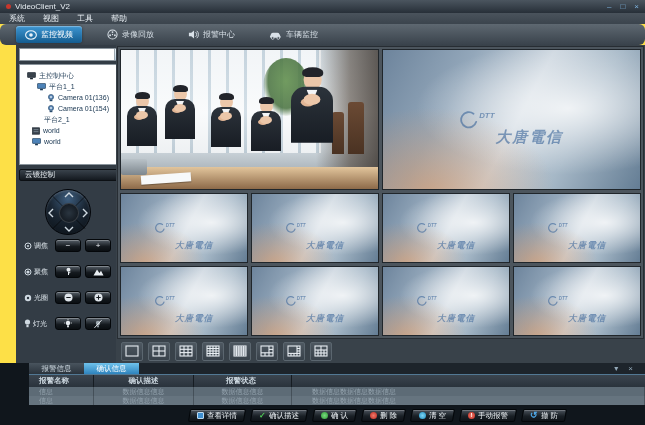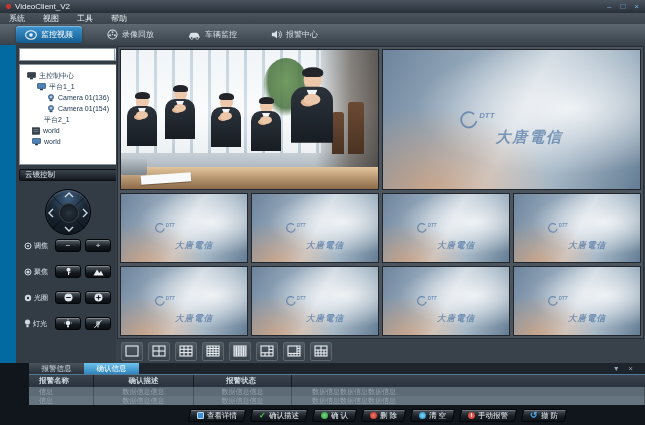--- a/index.html
+++ b/index.html
@@ -1,36 +1,36 @@
 <!DOCTYPE html>
 <html><head>
 <meta charset="utf-8">
 <style>
   * { margin:0; padding:0; box-sizing:border-box; }
   html,body { background:#222; }
-  .app { position:relative; width:645px; height:425px; background:#0369a1;
+  .app { position:relative; width:645px; height:425px; background:#fde047;
          font-family:"Liberation Sans",sans-serif; overflow:hidden; color:#dfe6ec; }
 
   
   .titlebar { position:absolute; top:0; left:0; right:0; height:13px;
     background:linear-gradient(#4b555f,#272f38); display:flex; align-items:center;
     padding:0 6px; font-size:8px; color:#e6ecf1; }
   .app-dot { width:5px; height:5px; border-radius:50%; background:#c8372d; margin-right:4px; }
   .win-controls { margin-left:auto; display:flex; gap:9px; }
   .win-controls span { color:#7fb5e0; font-size:8px; line-height:13px; cursor:default; }
 
   
   .menubar { position:absolute; top:13px; left:0; right:0; height:11px;
     background:linear-gradient(#4a535c,#3b444d); display:flex; gap:18px;
     padding-left:9px; font-size:8px; align-items:center; color:#e8eef3; }
 
   
   .tabbar { position:absolute; top:24px; left:0; right:0; height:21px;
     background:linear-gradient(#5e6871,#39424b); display:flex; align-items:center;
-    gap:16px; padding-left:16px; }
+    gap:16px; padding-left:16px;border-radius:6px; }
   .tab { display:flex; align-items:center; gap:4px; font-size:8px; color:#d6dee5;
     padding:3px 9px; border-radius:3px; }
   .tab.active { background:linear-gradient(#3e96d2,#135c90);
     box-shadow:inset 0 1px 1px rgba(255,255,255,.35), 0 0 3px rgba(0,0,0,.4); color:#fff; }
   .tab svg { display:block; }
 
   
   .left-panel { position:absolute; top:45px; left:0; width:116px; height:318px;
     background:#333c45; border-right:1px solid #21272d; padding:3px;margin-left:16px; }
   .combo { display:flex; height:13px; background:#fff; border:1px solid #8a949c; }
@@ -207,34 +207,34 @@
       <svg width="11" height="11" viewBox="0 0 12 12">
         <circle cx="6" cy="6" r="5" fill="none" stroke="#d9e1e8" stroke-width="1.1"></circle>
         <circle cx="6" cy="3.4" r="1" fill="#d9e1e8"></circle>
           <circle cx="3.4" cy="6.8" r="1" fill="#d9e1e8"></circle>
         <circle cx="8.6" cy="6.8" r="1" fill="#d9e1e8"></circle>
           <circle cx="6" cy="6" r="0.7" fill="#d9e1e8"></circle>
       </svg>
       <span>录像回放</span>
     </div>
     <div class="tab">
+      <svg width="11" height="11" viewBox="0 0 12 12">
+        <path d="M1,4.2 L3.6,4.2 L6.6,1.6 L6.6,10.4 L3.6,7.8 L1,7.8 Z" fill="#d9e1e8"></path>
+        <path d="M8.2,3.4 A3.4,3.4 0 0 1 8.2,8.6" fill="none" stroke="#d9e1e8" stroke-width="1"></path>
+        <path d="M9.6,2 A5.4,5.4 0 0 1 9.6,10" fill="none" stroke="#d9e1e8" stroke-width="1"></path>
+      </svg>
+      <span>报警中心</span>
+    </div>
+    <div class="tab">
       <svg width="13" height="10" viewBox="0 0 14 10">
         <path d="M1,7 L2.2,4 Q2.8,2.6 4.4,2.6 L9,2.6 Q10.6,2.6 11.3,4.2 L12.6,7 Q13,8 12,8 L2,8 Q1,8 1,7 Z" fill="#d9e1e8"></path>
         <circle cx="4" cy="8.3" r="1.4" fill="#39424b" stroke="#d9e1e8" stroke-width="0.8"></circle>
         <circle cx="10" cy="8.3" r="1.4" fill="#39424b" stroke="#d9e1e8" stroke-width="0.8"></circle>
       </svg>
       <span>车辆监控</span>
-    </div>
-    <div class="tab">
-      <svg width="11" height="11" viewBox="0 0 12 12">
-        <path d="M1,4.2 L3.6,4.2 L6.6,1.6 L6.6,10.4 L3.6,7.8 L1,7.8 Z" fill="#d9e1e8"></path>
-        <path d="M8.2,3.4 A3.4,3.4 0 0 1 8.2,8.6" fill="none" stroke="#d9e1e8" stroke-width="1"></path>
-        <path d="M9.6,2 A5.4,5.4 0 0 1 9.6,10" fill="none" stroke="#d9e1e8" stroke-width="1"></path>
-      </svg>
-      <span>报警中心</span>
     </div>
   </div>
 
   <div class="left-panel">
     <div class="combo">
       <span class="combo-value"></span>
       <span class="combo-arrow">▼</span>
     </div>
 
     <div class="tree">

